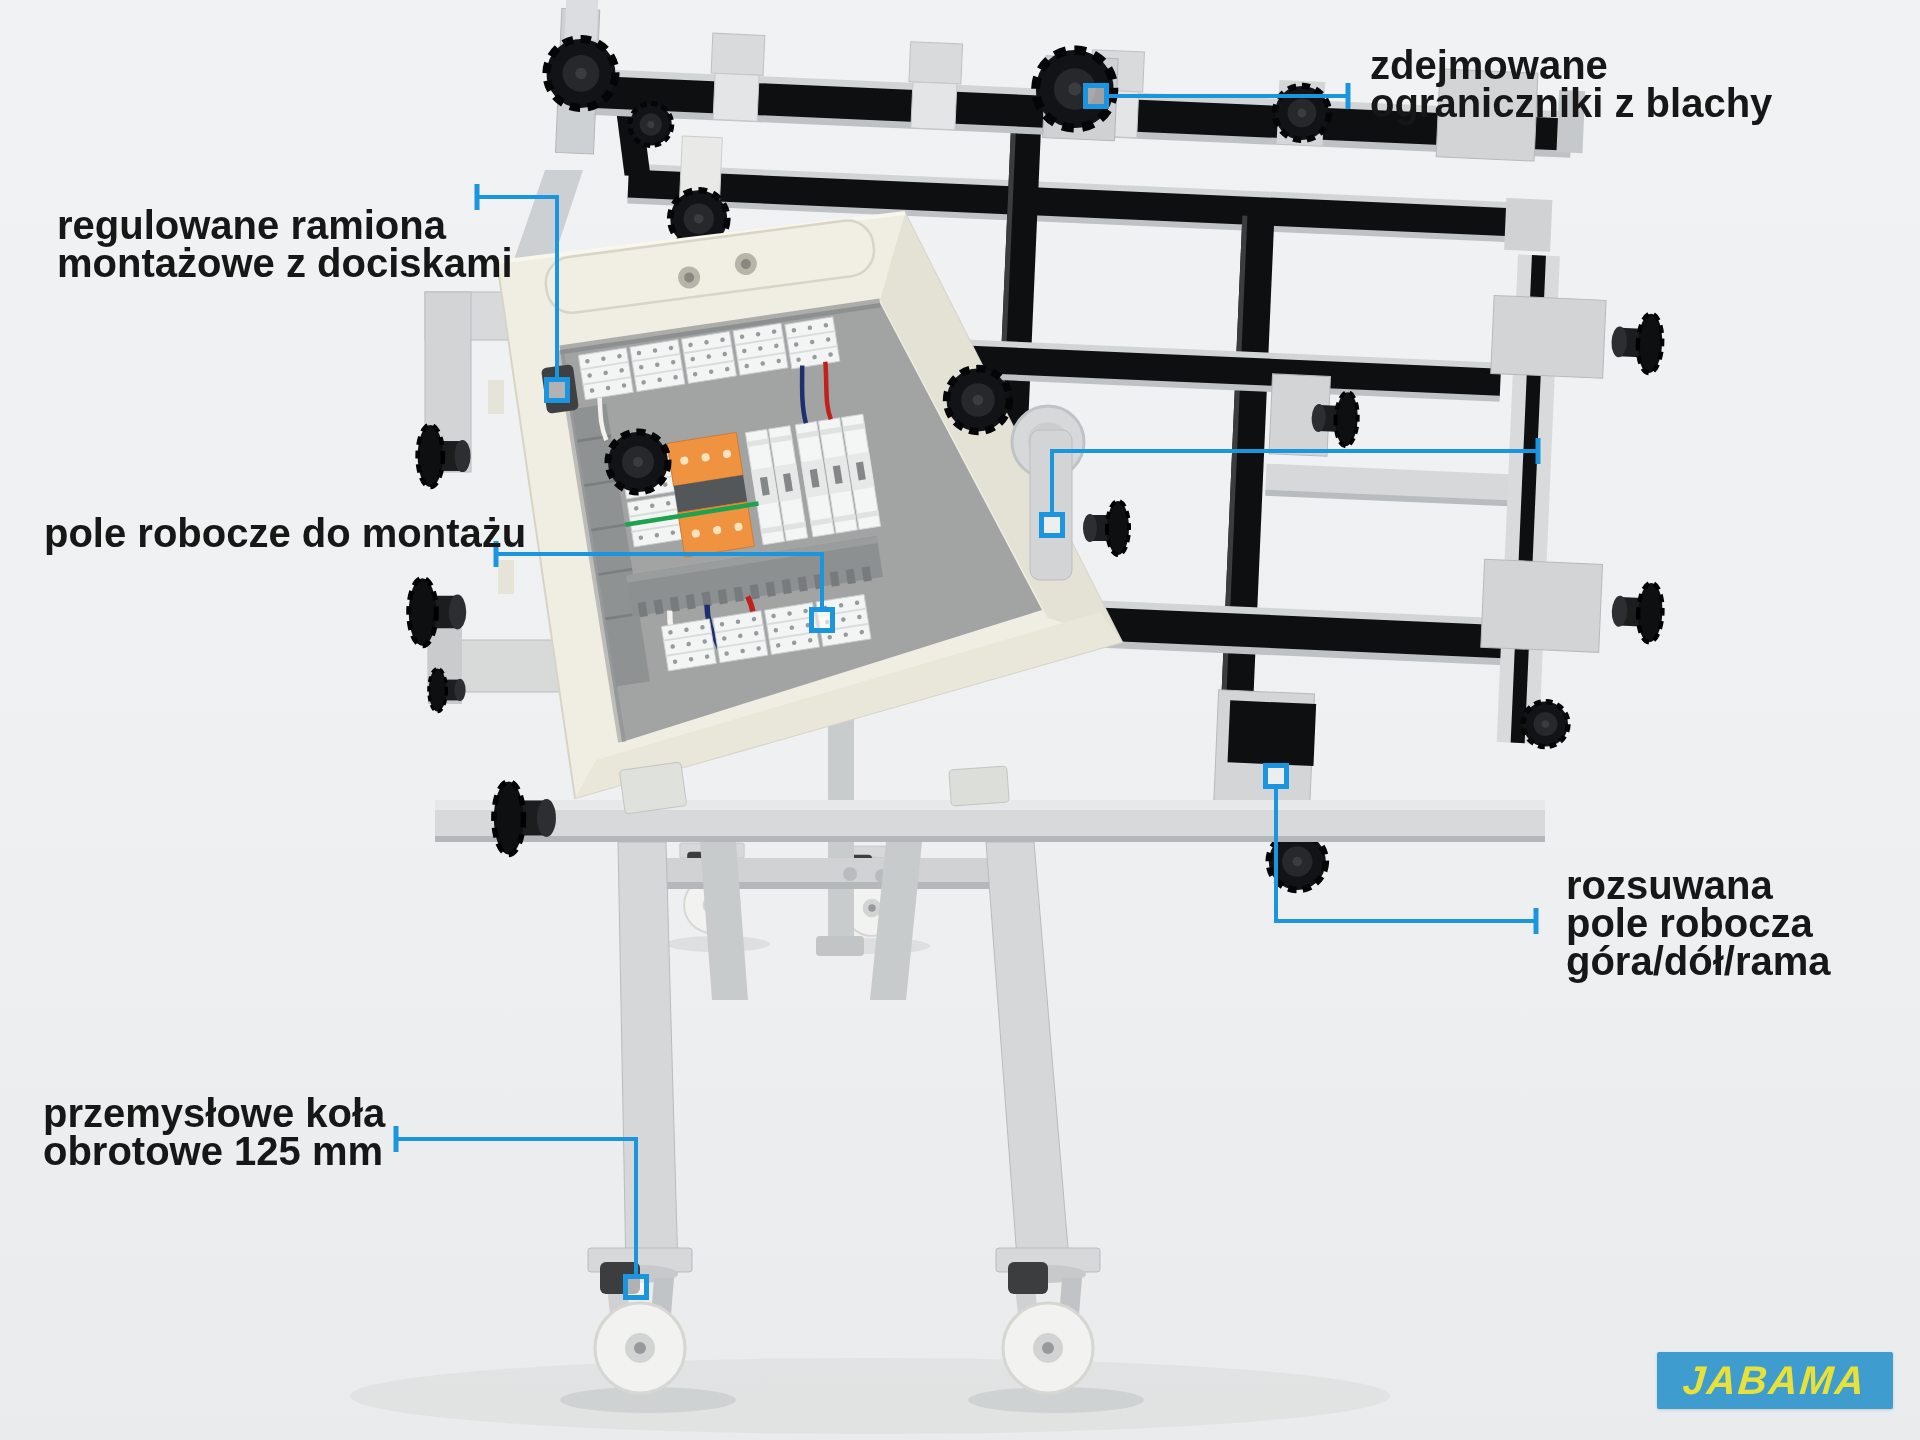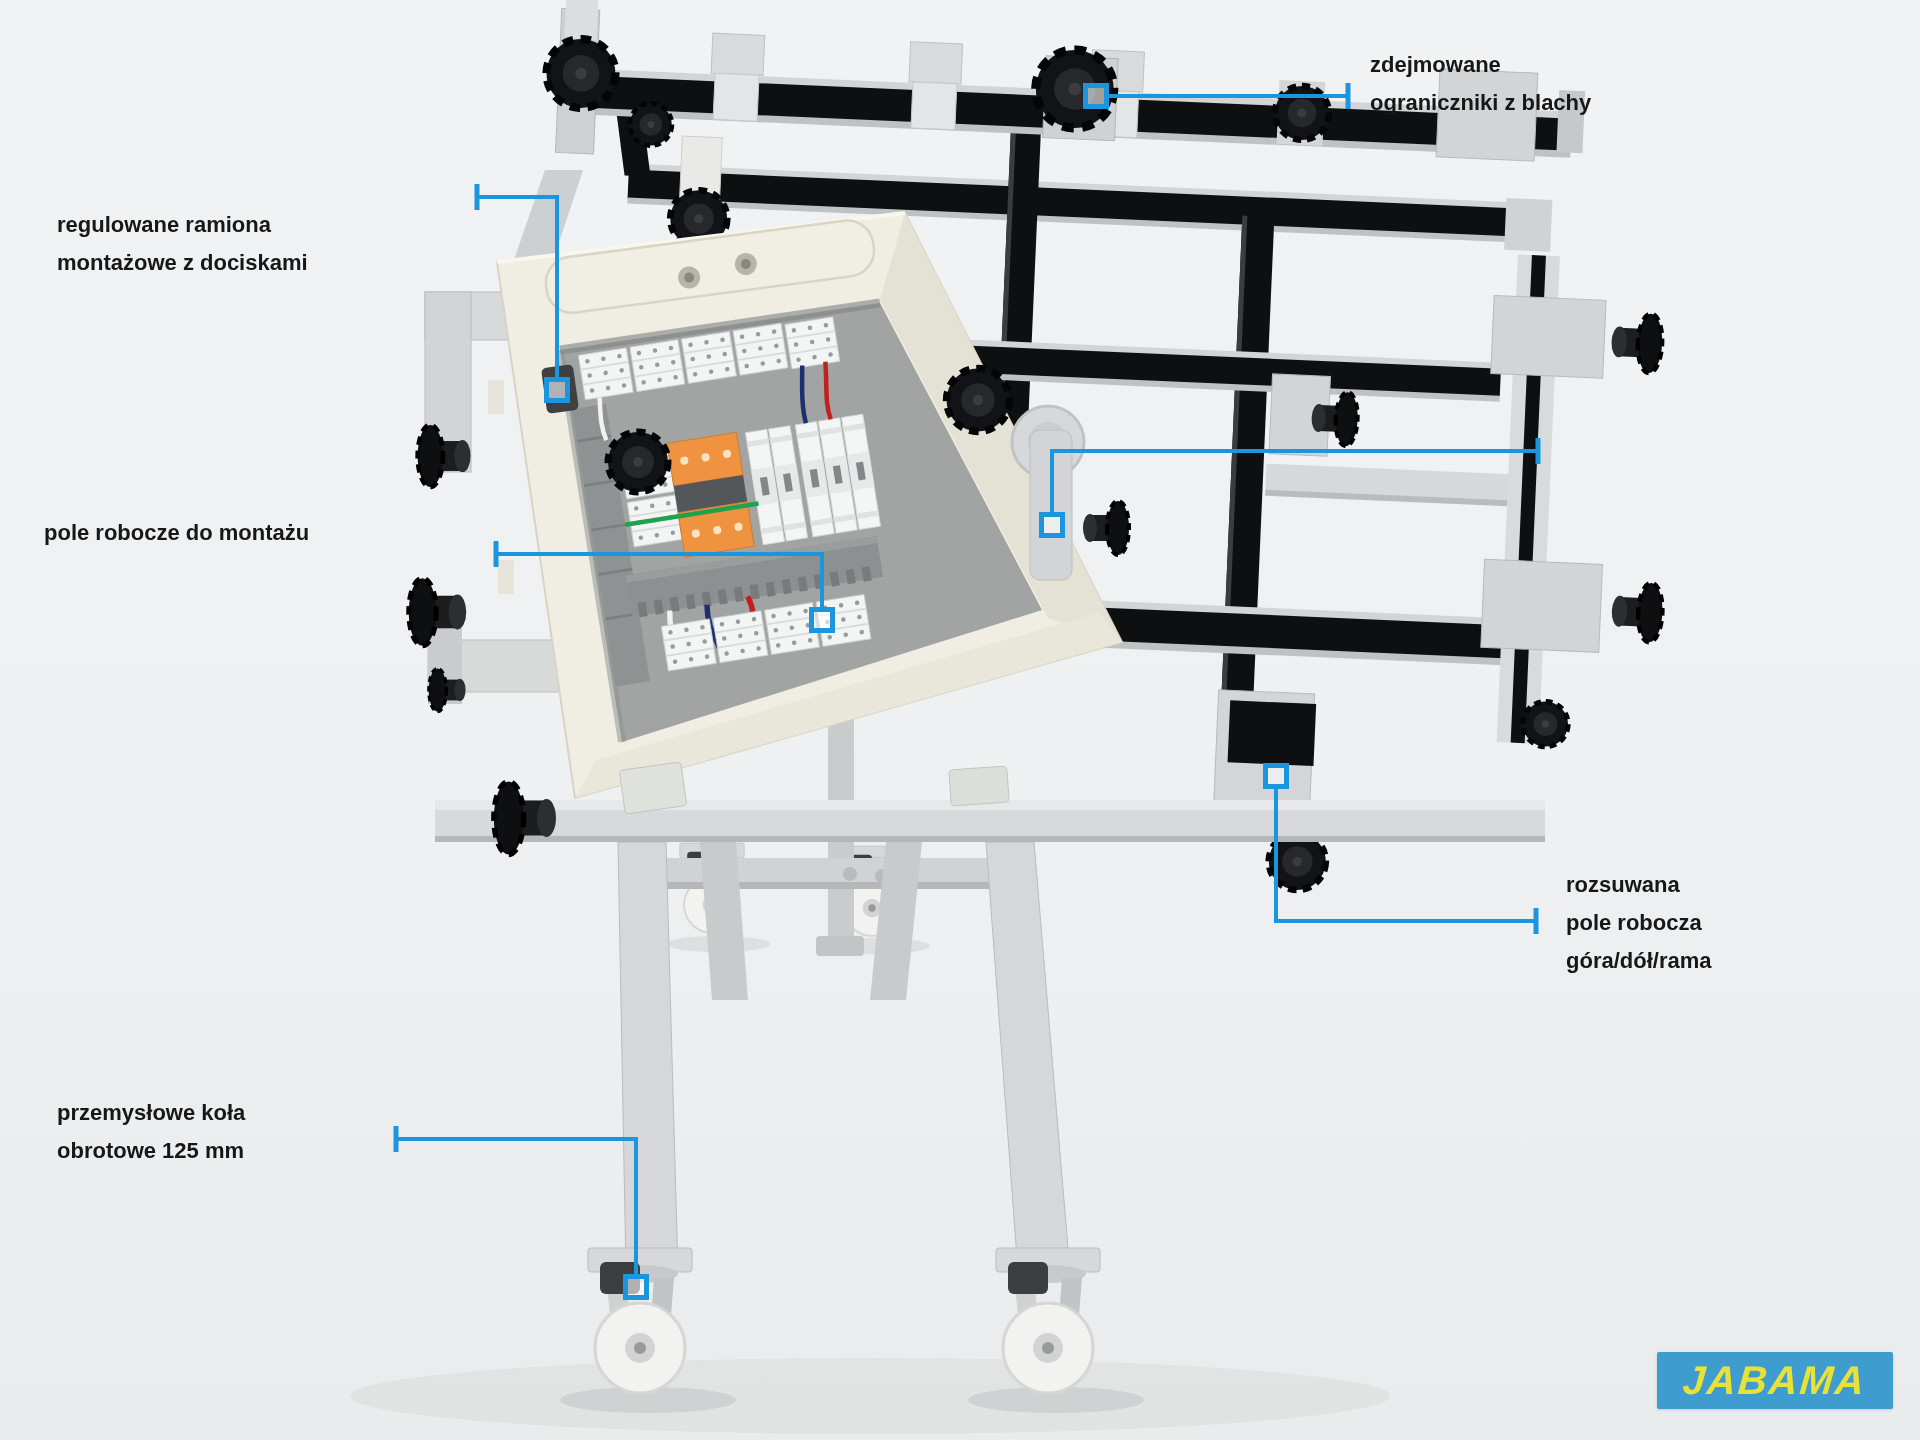--- a/index.html
+++ b/index.html
@@ -1,20 +1,20 @@
 <!DOCTYPE html>
 <html><head>
 <meta charset="utf-8">
 <style>
   html,body{margin:0;padding:0;background:#dfe1e3;}
   .stage{position:relative;width:1920px;height:1440px;overflow:hidden;
     background:linear-gradient(180deg,#f1f2f3 0%,#eef0f1 55%,#e9ebec 100%);
     font-family:"Liberation Sans",sans-serif;}
   .stage svg{position:absolute;left:0;top:0;}
-  .label{position:absolute;font-weight:bold;font-size:22px;line-height:38px;color:#171717;white-space:nowrap;}
+  .label{position:absolute;font-weight:bold;font-size:40px;line-height:38px;color:#171717;white-space:nowrap;}
   .logo{position:absolute;left:1657px;top:1352px;width:236px;height:57px;background:#3e9ccf;
     border-radius:2px;display:flex;align-items:center;justify-content:center;box-shadow:0 1px 3px rgba(0,0,0,.15);}
   .logo span{font-weight:bold;font-style:italic;font-size:40px;letter-spacing:2px;color:#e7e13a;transform:skewX(-5deg);}
 </style>
 </head>
 <body>
 
 <div class="stage">
 
 <svg width="1920" height="1440" viewBox="0 0 1920 1440">
@@ -344,21 +344,21 @@
   <div class="label" style="left:44px;top:514px;">
     <div>pole robocze do montażu</div>
   </div>
 
   <div class="label" style="left:1566px;top:866px;">
     <div>rozsuwana</div>
     <div>pole robocza</div>
     <div>góra/dół/rama</div>
   </div>
 
-  <div class="label" style="left:57px;top:1094px;">
+  <div class="label" style="left:43px;top:1094px;">
     <div>przemysłowe koła</div>
     <div>obrotowe 125 mm</div>
   </div>
 
   <div class="logo">
     <span>JABAMA</span>
   </div>
 
 </div>
 

